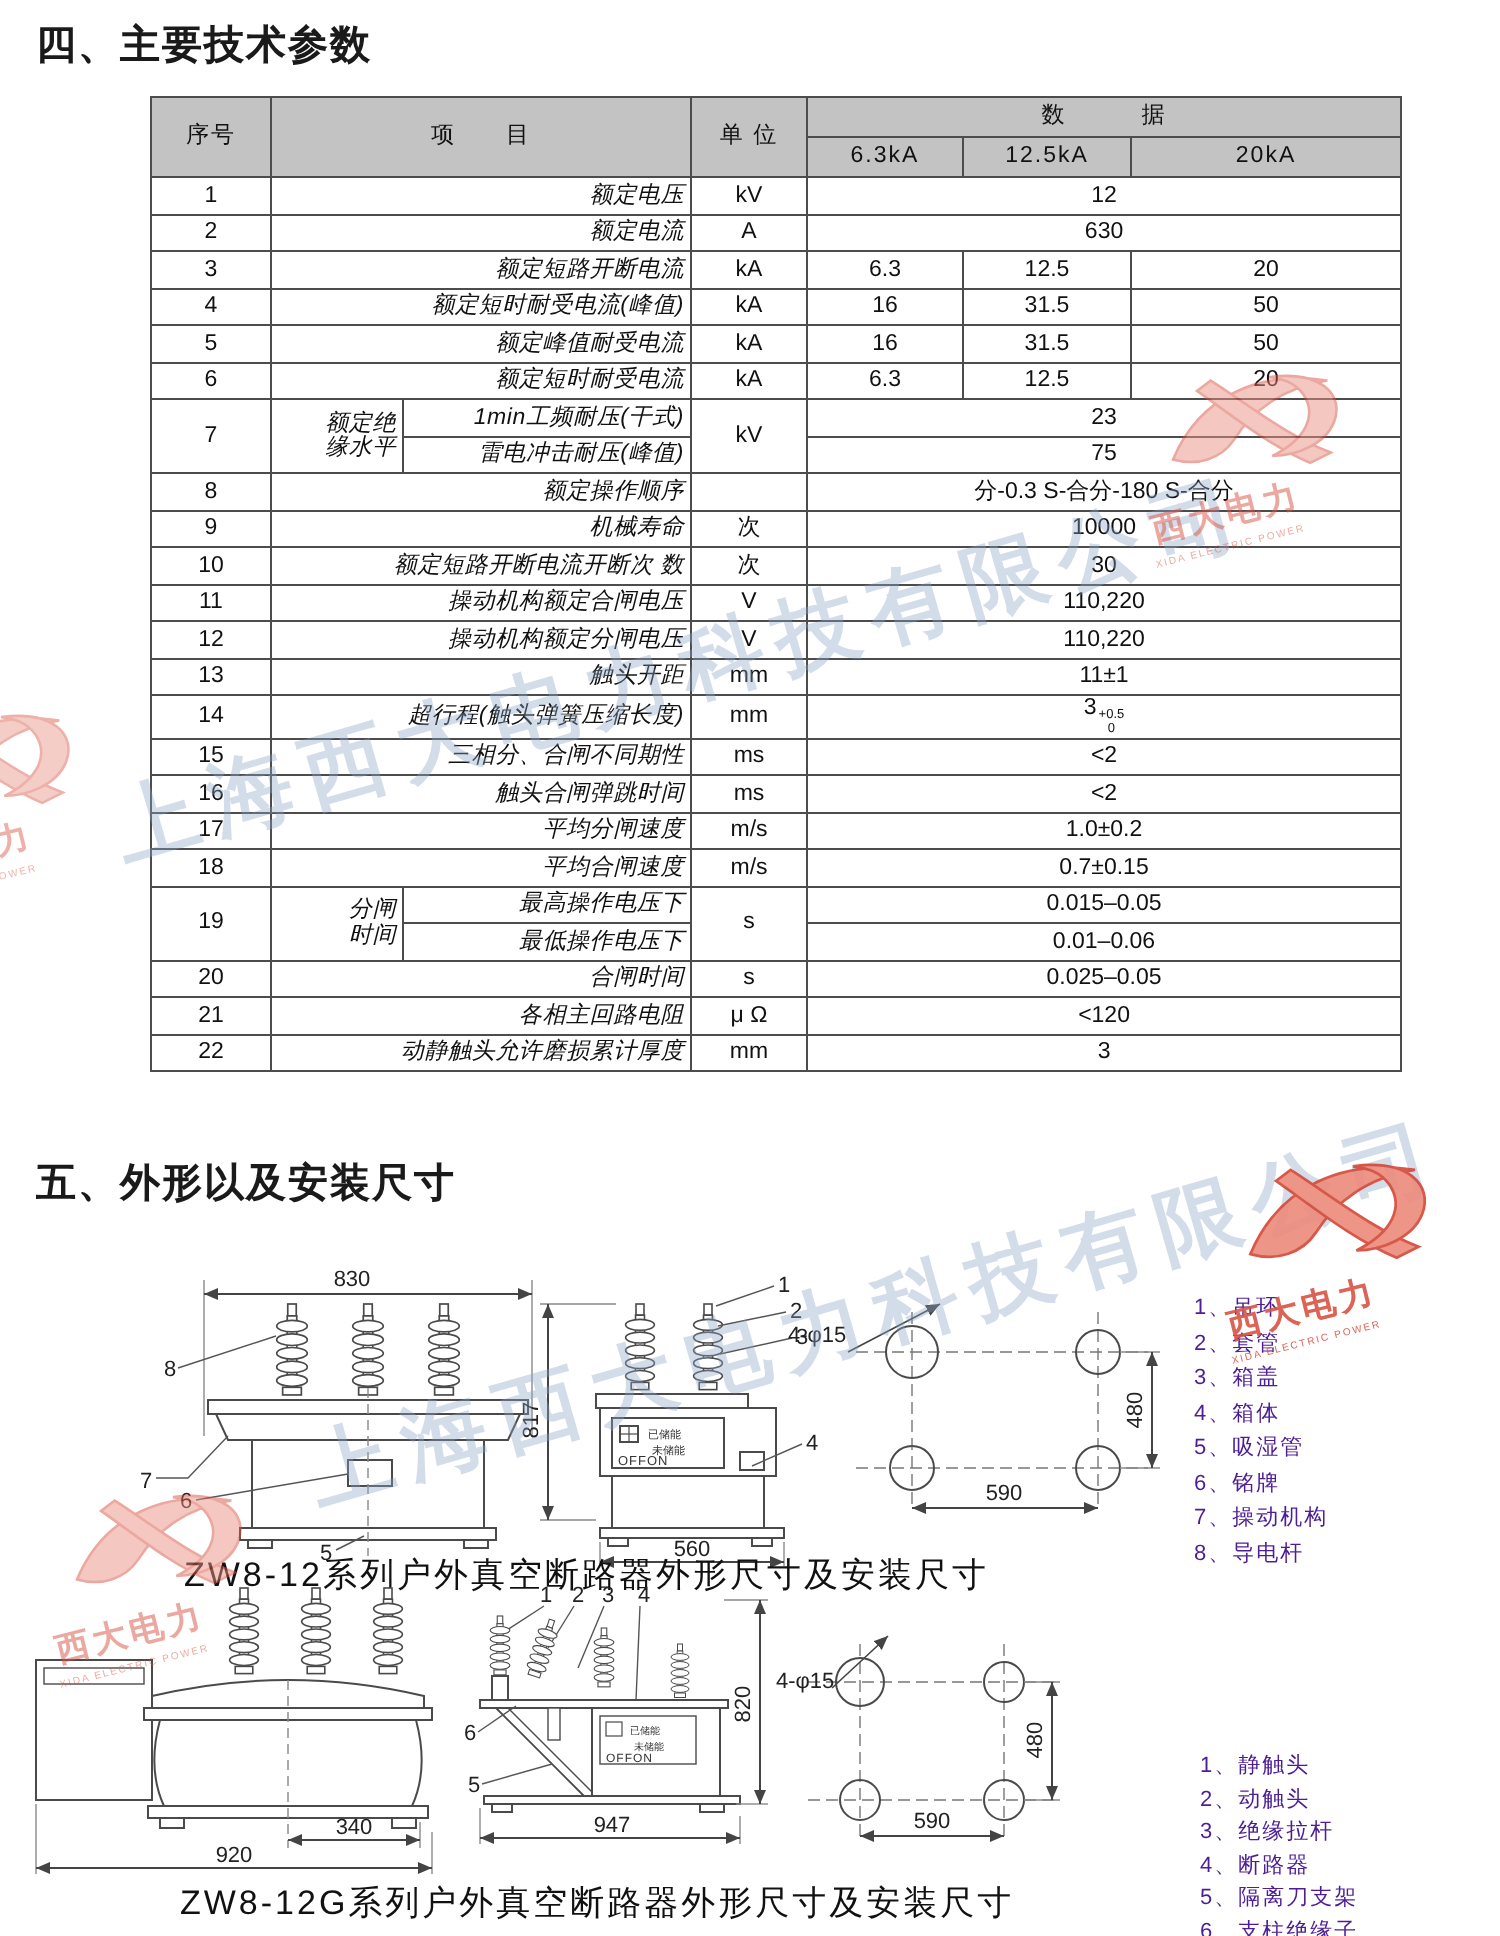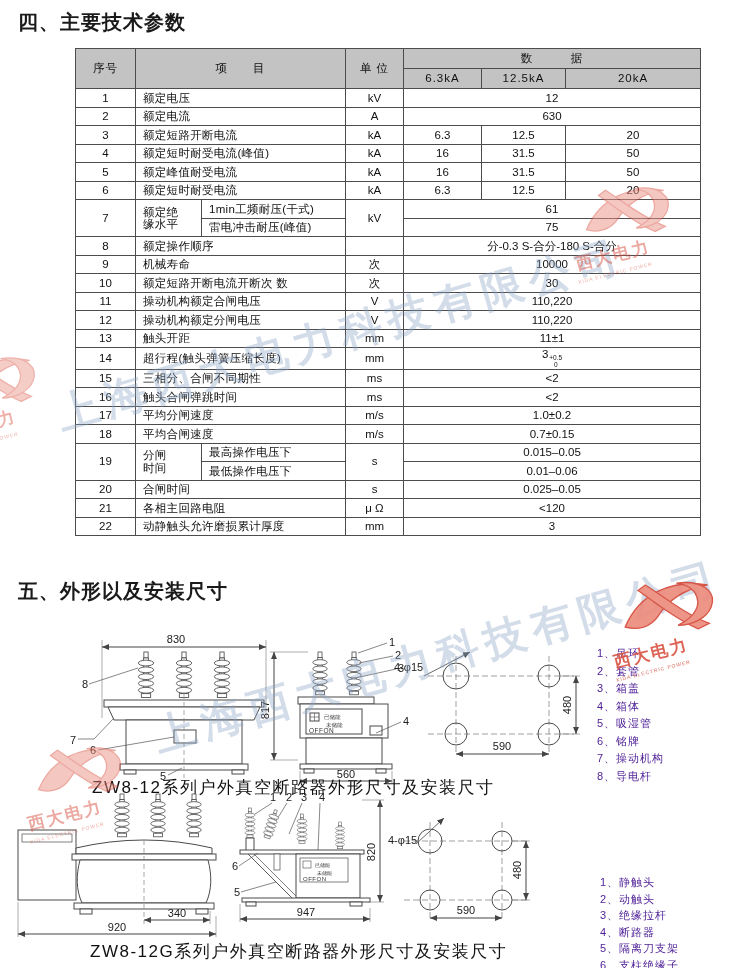--- a/index.html
+++ b/index.html
@@ -5,21 +5,21 @@
   html,body{margin:0;padding:0;}
   body{width:750px;height:968px;position:relative;background:#ffffff;overflow:hidden;
        font-family:"Liberation Sans",sans-serif;color:#111;}
   .sec-title{position:absolute;font-size:20px;font-weight:bold;color:#1a1a1a;letter-spacing:1px;z-index:2;}
   
   .ptable{position:absolute;left:75px;top:48px;width:625px;border-collapse:collapse;table-layout:fixed;
           font-size:11.5px;color:#111;z-index:2;}
   .ptable th,.ptable td{border:1.6px solid #4c4c4c;border-left-width:1px;border-right-width:1px;
           padding:0 3px;text-align:center;line-height:1.08;height:17.5px;overflow:hidden;}
   .ptable thead th{background:#c3c3c3;font-weight:normal;height:19px;letter-spacing:1px;}
-  .ptable td.left{text-align:left;padding-left:7px;letter-spacing:.3px;}
+  .ptable td.left{text-align:right;padding-left:7px;letter-spacing:.3px;font-style:italic;}
   .ptable td.pre{white-space:pre-line;}
   .tol{display:inline-flex;flex-direction:column;font-size:6.5px;line-height:1.05;vertical-align:-2px;margin-left:1px;}
   .tol i{font-style:normal;}
   
   .draw{position:absolute;z-index:2;}
   .cap{position:absolute;font-size:17px;letter-spacing:1.5px;color:#111;z-index:2;white-space:nowrap;}
   .legend{position:absolute;font-size:11px;color:#4c1d95;letter-spacing:1px;z-index:2;}
   .legend div{height:17.5px;}
   .legend.l2 div{height:16.5px;}
   svg text{font-family:"Liberation Sans",sans-serif;}
@@ -125,21 +125,21 @@
         <td>6.3</td>
         <td>12.5</td>
         <td>20</td>
       </tr>
       <tr>
         <td rowspan="2">7</td>
         <td rowspan="2" class="left pre">额定绝
 缘水平</td>
         <td class="left">1min工频耐压(干式)</td>
         <td rowspan="2">kV</td>
-        <td colspan="3">61</td>
+        <td colspan="3">23</td>
       </tr>
       <tr>
         <td class="left">雷电冲击耐压(峰值)</td>
         <td colspan="3">75</td>
       </tr>
       <tr>
         <td>8</td>
         <td colspan="2" class="left">额定操作顺序</td>
         <td></td>
         <td colspan="3">分-0.3 S-合分-180 S-合分</td>

